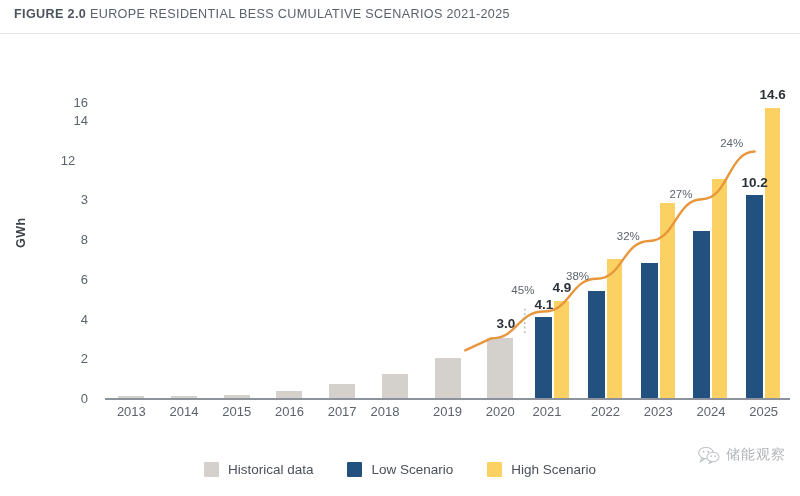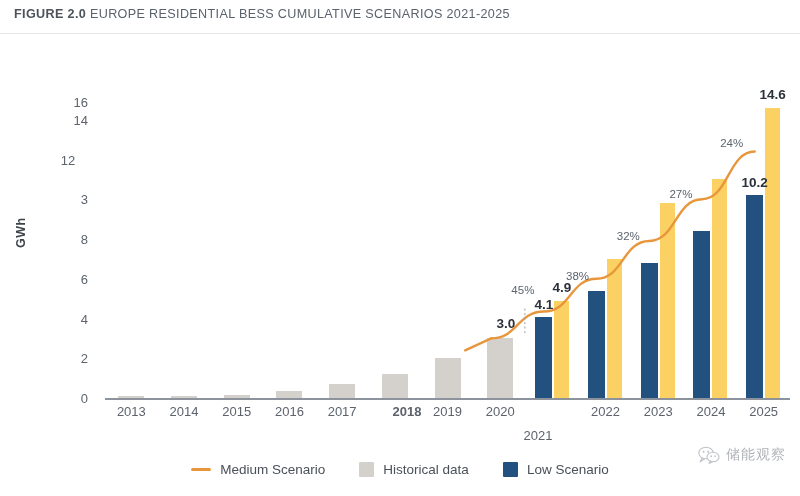--- a/index.html
+++ b/index.html
@@ -110,24 +110,24 @@
       <div class="ytick" style="top: 79.5px; text-align: center;">12</div>
       <div class="ytick" style="top: 39.75px;">14</div>
       <div class="ytick" style="top: 4px; margin-top: 18px;">16</div>
     </div>
   <div id="xticks">
       <div class="xtick" style="left: 26.3462px;">2013</div>
       <div class="xtick" style="left: 79.0385px;">2014</div>
       <div class="xtick" style="left: 131.731px;">2015</div>
       <div class="xtick" style="left: 184.423px;">2016</div>
       <div class="xtick" style="left: 237.115px;">2017</div>
-      <div class="xtick" style="left: 302px; font-weight: bold;">2018</div>
+      <div class="xtick" style="left: 280px;">2018</div>
       <div class="xtick" style="left: 342.5px;">2019</div>
       <div class="xtick" style="left: 395.192px;">2020</div>
-      <div class="xtick" style="left: 433px; margin-top: 24px;">2021</div>
+      <div class="xtick" style="left: 442px;">2021</div>
       <div class="xtick" style="left: 500.577px;">2022</div>
       <div class="xtick" style="left: 553.269px;">2023</div>
       <div class="xtick" style="left: 605.962px;">2024</div>
       <div class="xtick" style="left: 658.654px; text-align: right;">2025</div>
     </div>
   <div id="bars">
       <div class="bar hist" style="left: 13.3462px; width: 26px; height: 2px;"></div>
       <div class="bar hist" style="left: 66.0385px; width: 26px; height: 2px;"></div>
       <div class="bar hist" style="left: 118.731px; width: 26px; height: 2.98125px;"></div>
       <div class="bar hist" style="left: 171.423px; width: 26px; height: 6.95625px;"></div>
@@ -160,30 +160,30 @@
       <div class="pctlabel" style="left: 417.885px; top: 203.619px;">45%</div>
       <div class="pctlabel" style="left: 472.577px; top: 189.706px;">38%</div>
       <div class="pctlabel" style="left: 523.269px; top: 149.956px;">32%</div>
       <div class="pctlabel" style="left: 575.962px; top: 108.219px;">27%</div>
       <div class="pctlabel" style="left: 626.654px; top: 56.5438px;">24%</div>
     </div>
 </div>
 
 <div id="legend">
     <div class="legend-item">
-      <span class="swatch line" style="background: rgb(232, 150, 60);"></span>
-      <span class="lbl">Medium Scenario</span>
-    </div>
-    <div class="legend-item">
       <span class="swatch" style="background: rgb(212, 209, 205);"></span>
       <span class="lbl">Historical data</span>
     </div>
     <div class="legend-item">
       <span class="swatch" style="background: rgb(35, 81, 127);"></span>
       <span class="lbl">Low Scenario</span>
+    </div>
+    <div class="legend-item">
+      <span class="swatch" style="background: rgb(251, 209, 99);"></span>
+      <span class="lbl">High Scenario</span>
     </div>
   </div>
 
 <div id="watermark">
   <svg width="22" height="18" viewBox="0 0 22 18">
     <ellipse cx="8" cy="7" rx="7.2" ry="5.8" fill="none" stroke="#8a9099" stroke-width="1.1"></ellipse>
     <path d="M4 12 L2.4 15.4 L6 13.4 Z" fill="none" stroke="#8a9099" stroke-width="1.1"></path>
     <circle cx="5.6" cy="5.8" r="1.05" fill="#8a9099"></circle>
     <circle cx="10.2" cy="5.8" r="1.05" fill="#8a9099"></circle>
     <ellipse cx="15" cy="11" rx="6" ry="4.8" fill="#ffffff" stroke="#8a9099" stroke-width="1.1"></ellipse>

